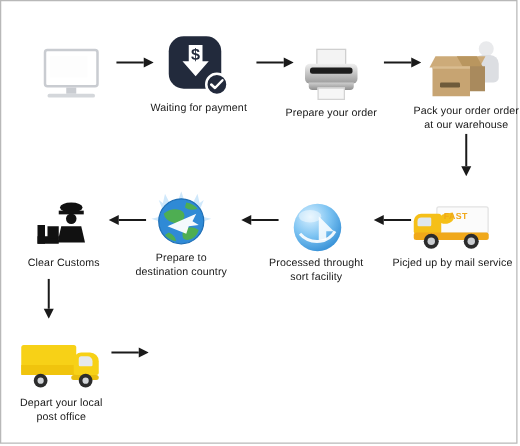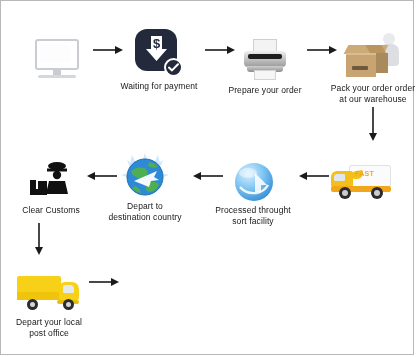--- a/index.html
+++ b/index.html
@@ -250,21 +250,21 @@
           <circle cx="24" cy="24" r="18" fill="#2f8ad6"></circle>
           <path d="M10 18 q6 -5 13 -3 q5 2 3 7 q-3 5 -9 3 q-6 -2 -7 -7z" fill="#4eae52"></path>
           <path d="M26 30 q7 -3 12 1 q-2 7 -9 8 q-6 0 -3 -9z" fill="#4eae52"></path>
           <path d="M14 33 q5 2 6 7 q-6 -1 -9 -5z" fill="#4eae52"></path>
           <path d="M28 9 q6 1 9 5 q-6 2 -10 -1z" fill="#4eae52"></path>
           <path d="M13 28 L36 18 L33 24 L38 27 L30 28 L28 34 Z" fill="#ffffff" opacity="0.95"></path>
           <circle cx="24" cy="24" r="18" fill="none" stroke="#1f6fb5" stroke-width="1"></circle>
         </svg>
       </span>
     </div>
-    <div class="cap">Depart to</div>
+    <div class="cap">Prepare to</div>
     <div class="cap" style="margin-top:0">destination country</div>
   </div>
 
   <div class="arrow" style="left:190px;top:170px;">
     <svg width="32" height="10" viewBox="0 0 32 10">
         <line x1="10" y1="5" x2="32" y2="5" stroke="#1a1a1a" stroke-width="1.6"></line>
         <polygon points="10,1 2,5 10,9" fill="#1a1a1a"></polygon>
       </svg>
   </div>
 
@@ -307,20 +307,21 @@
         <span class="van-win"></span>
         <span class="van-skirt"></span>
         <span class="van-w1">
             <i></i>
           </span>
         <span class="van-w2">
             <i></i>
           </span>
       </span>
     </div>
+    <div class="cap">Picjed up by mail service</div>
   </div>
 
   <div class="arrow" style="left:32px;top:222px;">
     <svg width="12" height="32" viewBox="0 0 12 32">
         <line x1="6" y1="0" x2="6" y2="24" stroke="#1a1a1a" stroke-width="1.6"></line>
         <polygon points="2,24 10,24 6,32" fill="#1a1a1a"></polygon>
       </svg>
   </div>
 
   <div class="node" style="left:-4px;top:258px;">

